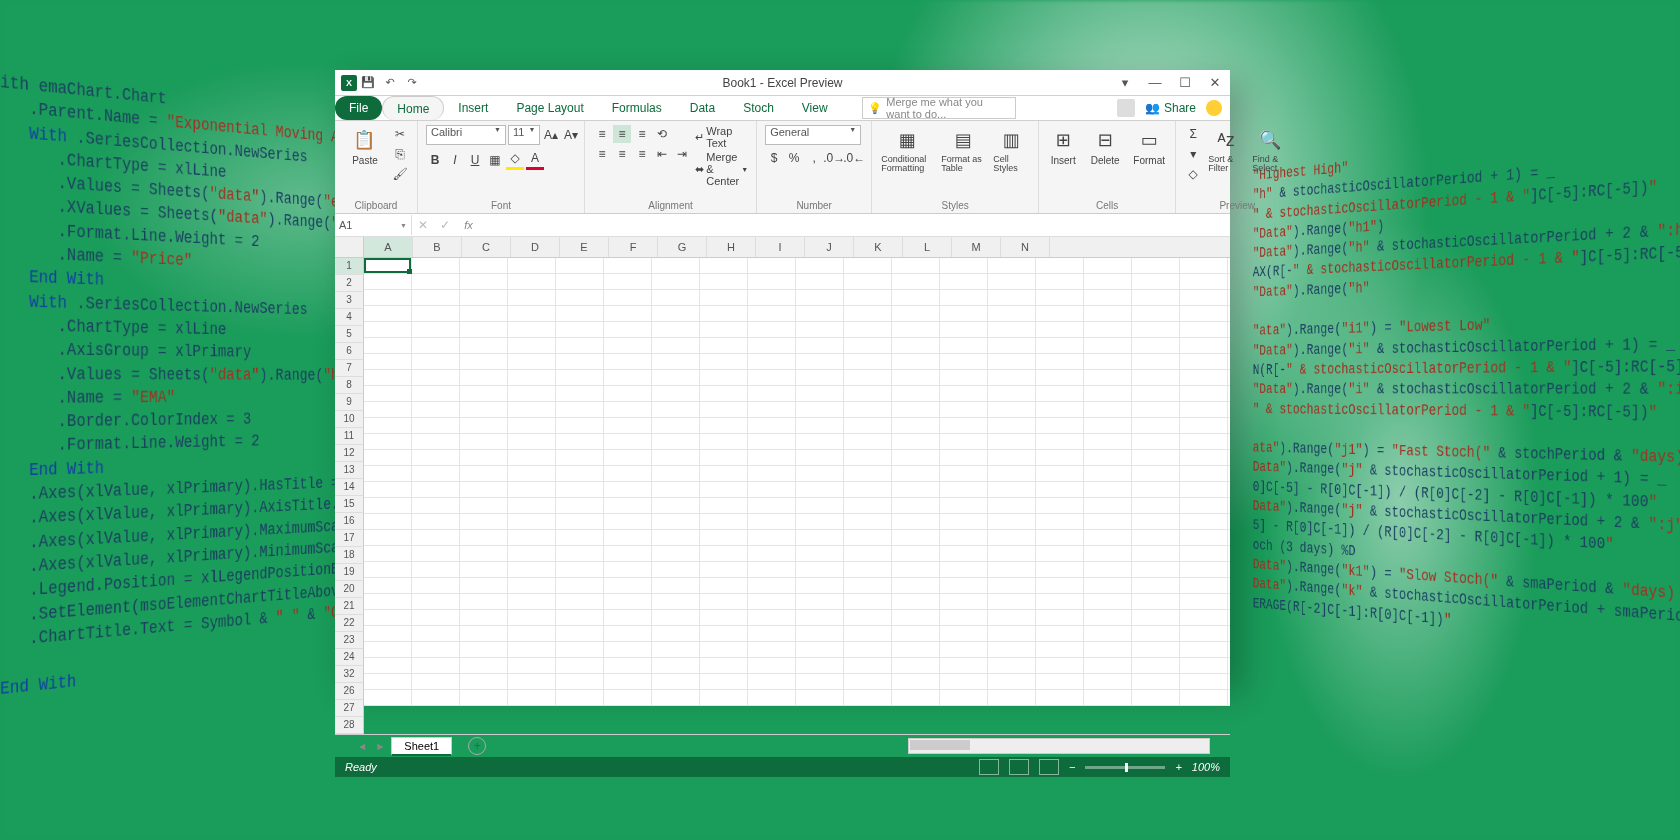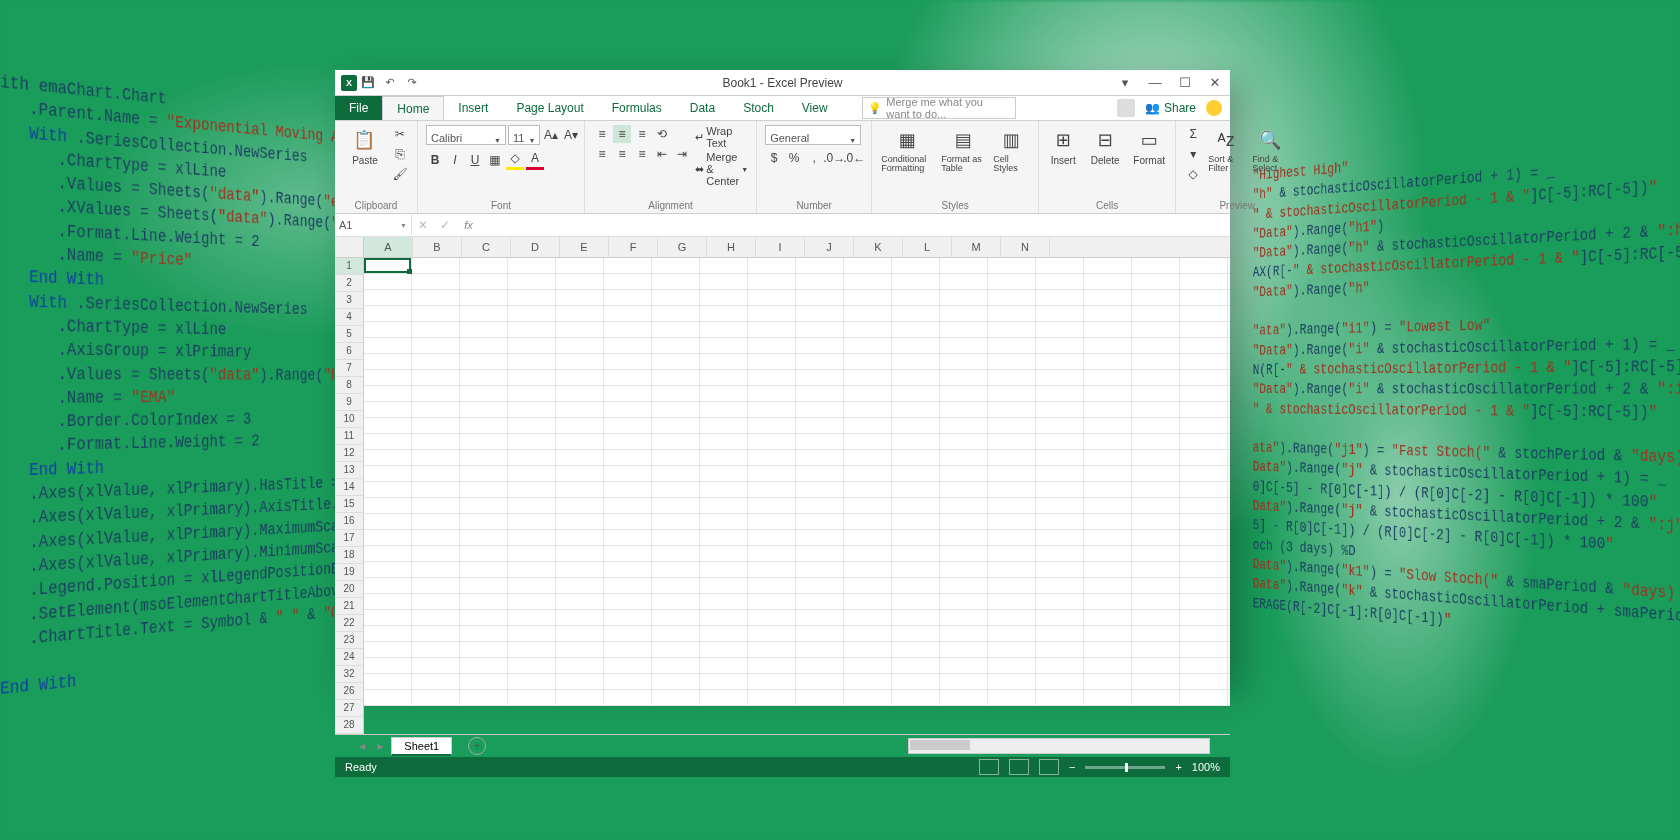--- a/index.html
+++ b/index.html
@@ -18,38 +18,38 @@
   
   .excel { position:absolute; top:70px; left:335px; width:895px; height:610px; background:#fff; box-shadow: 12px 12px 30px rgba(0,0,0,0.25); }
   .titlebar { height:25px; background:#fff; border-bottom:1px solid #d0d0d0; display:flex; align-items:center; position:relative; }
   .qa-icon { width:16px; height:16px; margin-left:6px; background:#0d6b3c; border-radius:2px; display:flex; align-items:center; justify-content:center; color:#fff; font-size:9px; font-weight:bold;}
   .qa-btn { width:22px; height:22px; display:flex; align-items:center; justify-content:center; color:#555; font-size:11px; }
   .title { position:absolute; left:50%; transform:translateX(-50%); color:#444; font-size:12px; }
   .wincontrols { margin-left:auto; display:flex; }
   .wincontrols div { width:30px; height:25px; display:flex; align-items:center; justify-content:center; color:#555; font-size:13px; }
   
   .tabs { height:24px; background:#fff; display:flex; align-items:stretch; border-bottom:1px solid #d0d0d0; }
-  .tab { padding:0 14px; display:flex; align-items:center; color:#0d6b3c; font-size:12px; }
+  .tab { padding:0 14px; display:flex; align-items:center; color:#0d6b3c; font-size:12px;border-radius:12px; }
   .tab.file { background:#0d6b3c; color:#fff; }
   .tab.active { background:#f5f5f5; border:1px solid #ccc; border-bottom:none; color:#0d6b3c; }
   .tellme { margin-left:20px; display:flex; align-items:center; border:1px solid #ccc; height:20px; align-self:center; padding:0 6px; width:140px; color:#888; font-size:11px; gap:4px;}
   .bulb { font-size:11px; }
   .userarea { margin-left:auto; display:flex; align-items:center; gap:10px; padding-right:8px; }
   .userpic { width:18px; height:18px; background:#ddd; border-radius:2px; }
   .share { display:flex; align-items:center; gap:4px; color:#0d6b3c; font-size:12px;}
   .smiley { width:16px; height:16px; background:#ffcf33; border-radius:50%; }
   
   .ribbon { height:92px; background:#f5f5f5; border-bottom:1px solid #ccc; display:flex; }
   .rgroup { border-right:1px solid #ddd; padding:4px 8px 0 8px; display:flex; flex-direction:column; align-items:center; font-size:10px; color:#555; position:relative; }
   .rgroup .glabel { position:absolute; bottom:2px; font-size:10px; color:#777;}
   .rgroup .gbody { flex:1; display:flex; align-items:flex-start; gap:4px;}
   .bigbtn { display:flex; flex-direction:column; align-items:center; justify-content:center; width:40px; padding:2px; gap:2px; color:#444; font-size:10px;}
   .bigbtn .ico { width:24px; height:24px; display:flex; align-items:center; justify-content:center; font-size:18px; border:1px solid transparent;}
   .smbtn { width:18px; height:18px; display:flex; align-items:center; justify-content:center; font-size:12px; color:#444;}
-  .fontbox { border:1px solid #bbb; background:#fff; height:18px; font-size:11px; padding:0 4px; display:flex; align-items:flex-end; gap:4px;}
+  .fontbox { border:1px solid #bbb; background:#fff; height:18px; font-size:11px; padding:0 4px; display:flex; align-items:flex-start; gap:4px;}
   .stack { display:flex; flex-direction:column; gap:2px;}
   .row { display:flex; gap:2px; align-items:center;}
   
   .namebox-row { height:22px; border-bottom:1px solid #ddd; display:flex; align-items:center; }
   .namebox { width:68px; height:20px; border-right:1px solid #ddd; display:flex; align-items:center; padding:0 4px; font-size:11px; color:#555;}
   .fx { padding:0 8px; color:#888; font-size:11px; font-style:italic;}
   .fxinput { flex:1; }
   
   .grid { position:relative; overflow:hidden; }
   .colheaders { display:flex; height:20px; background:#f0f0f0; border-bottom:1px solid #ccc;}
@@ -68,21 +68,21 @@
   .selcell { position:absolute; top:0; left:0; width:47px; height:15px; border:2px solid #0d6b3c; box-sizing:border-box; }
   .selhandle { position:absolute; bottom:-3px; right:-3px; width:5px; height:5px; background:#0d6b3c;}
   
   .sheettabs { height:22px; border-top:1px solid #ccc; display:flex; align-items:center; padding-left:20px; gap:4px; font-size:11px; position:relative;}
   .tri { color:#888; font-size:8px; padding:0 4px;}
   .sheettab { padding:2px 12px; border:1px solid #ccc; border-bottom:2px solid #0d6b3c; background:#fff;}
   .addsheet { width:16px; height:16px; border:1px solid #aaa; border-radius:50%; display:flex; align-items:center; justify-content:center; color:#555; margin-left:12px; font-size:12px;}
   .hscroll { position:absolute; right:20px; bottom:3px; width:300px; height:14px; background:#eee; border:1px solid #ccc;}
   .hscroll .thumb{ position:absolute; left:1px; top:1px; width:60px; height:10px; background:#ccc;}
   
-  .statusbar { height:20px; background:#0d6b3c; color:#fff; display:flex; align-items:center; padding:0 10px; font-size:11px;}
+  .statusbar { height:20px; background:#0d6b3c; color:#fff; display:flex; align-items:center; padding:0 10px; font-size:11px;font-style:italic;}
   .statusbar .right { margin-left:auto; display:flex; align-items:center; gap:10px;}
   .viewbtn { width:18px; height:14px; border:1px solid rgba(255,255,255,0.5); }
   .zoomslider { width:80px; height:3px; background:rgba(255,255,255,0.4); position:relative;}
   .zoomslider::after{ content:''; position:absolute; left:50%; top:-3px; width:3px; height:9px; background:#fff;}
 </style>
 </head>
 <body>
 
 <div class="bg"></div>
 

